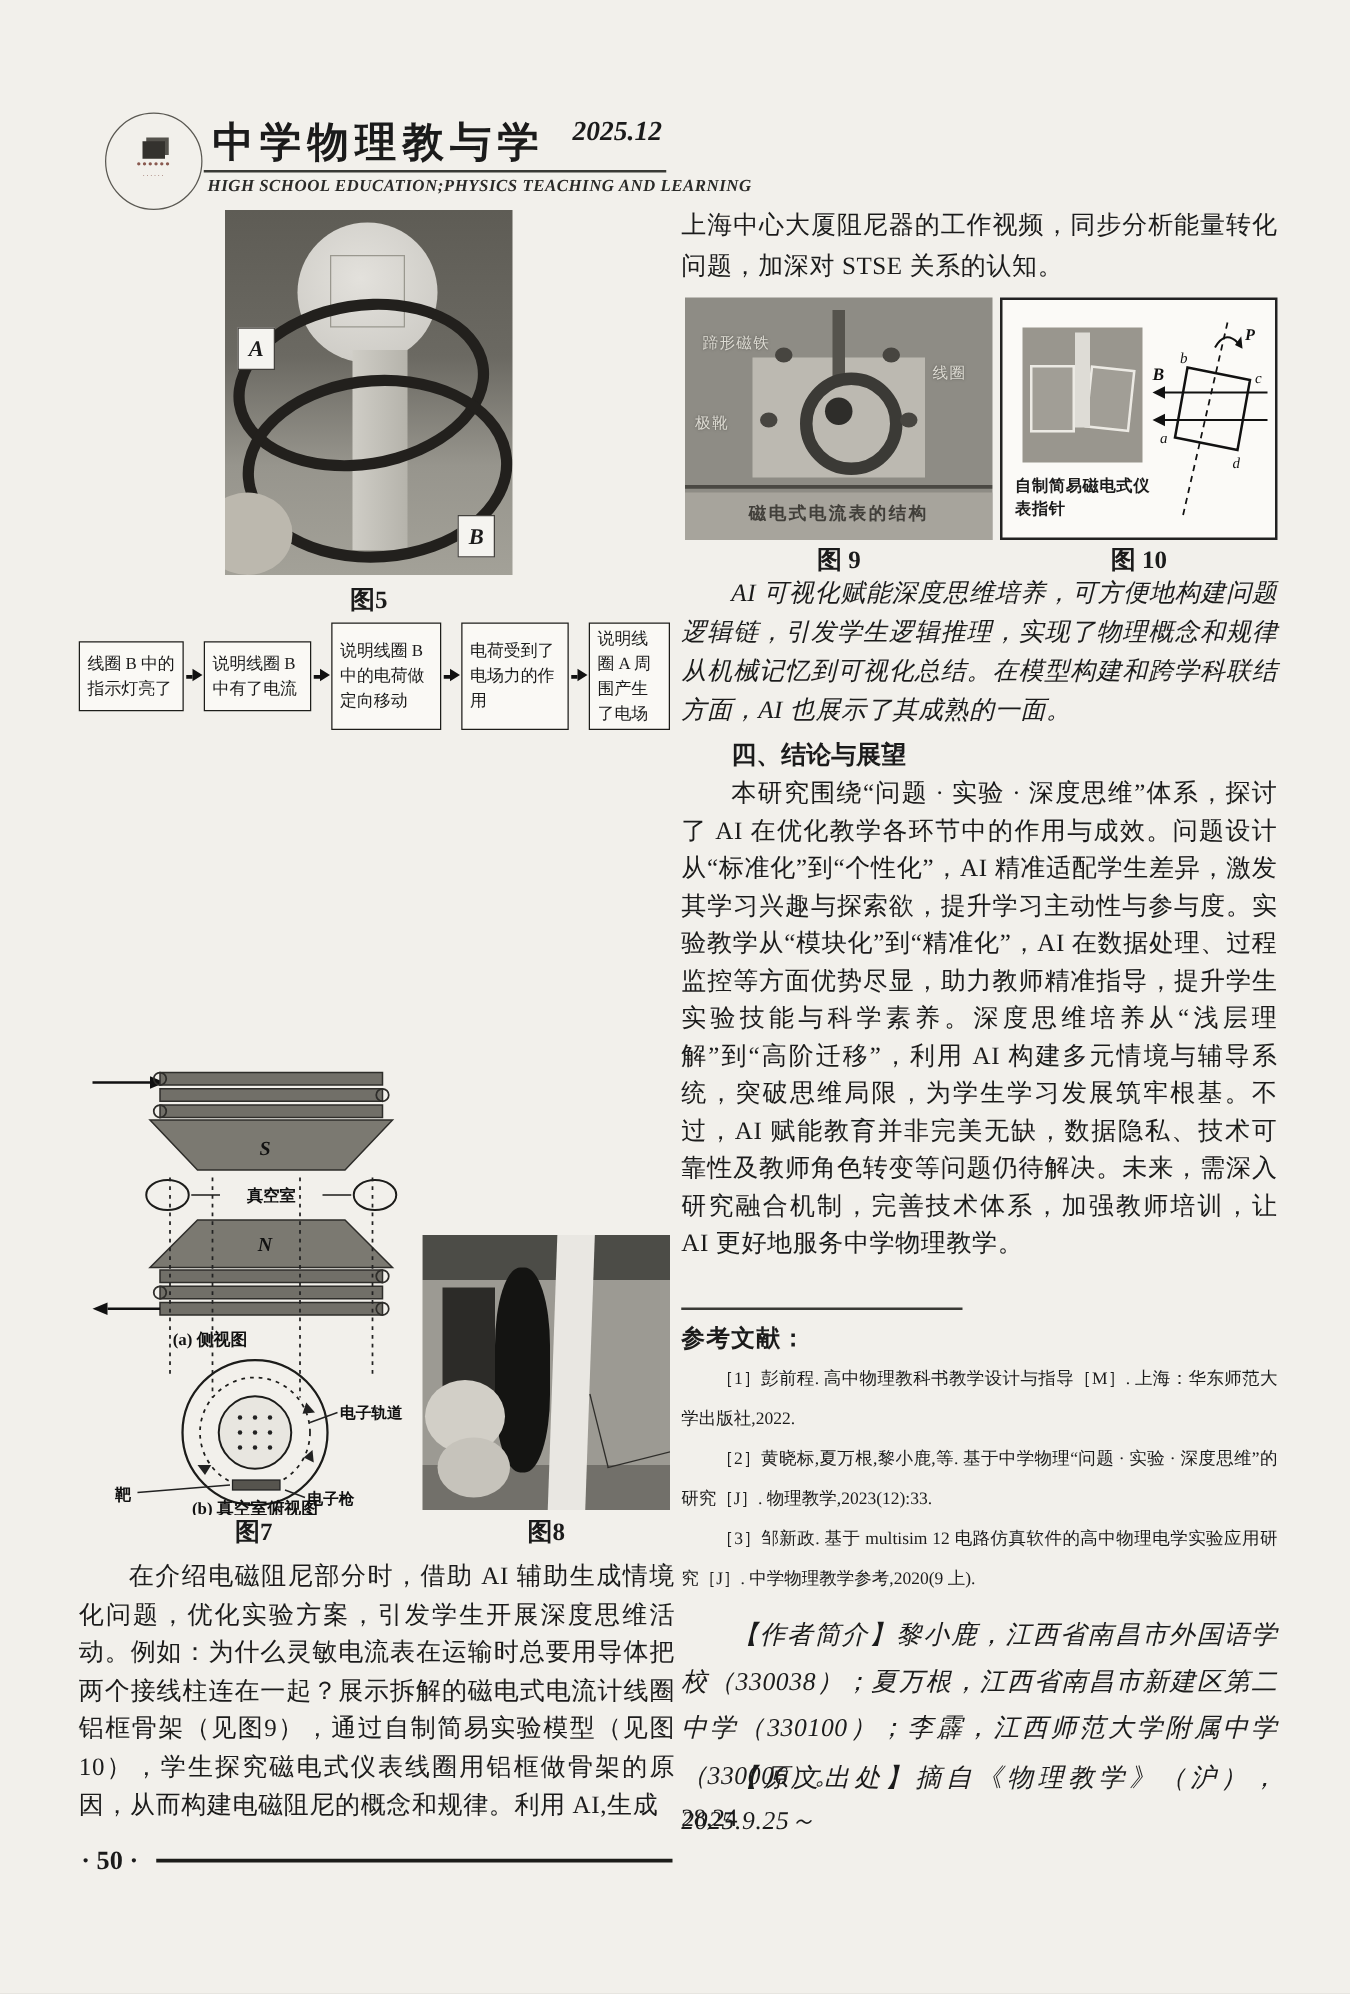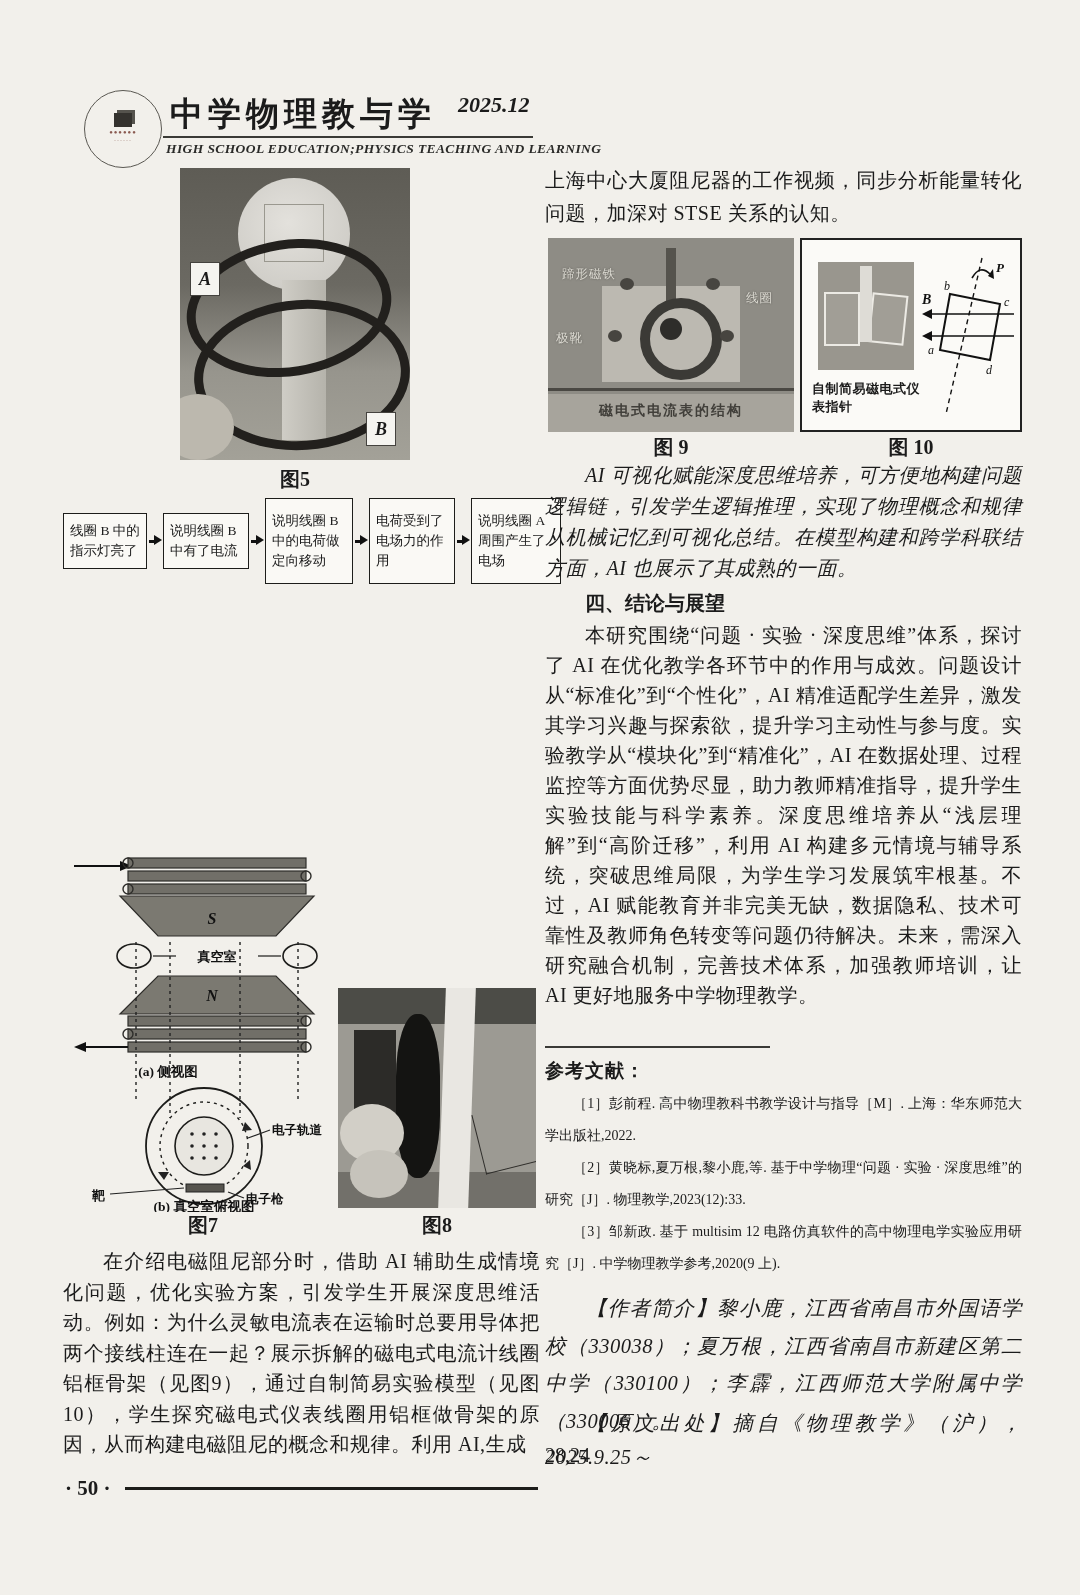--- a/index.html
+++ b/index.html
@@ -115,21 +115,21 @@
       </div>
     <div class="farrow"></div>
     <div class="fbox" style="width:88px;height:86px;">
         <span>说明线圈 B 中的电荷做定向移动</span>
       </div>
     <div class="farrow"></div>
     <div class="fbox" style="width:86px;height:86px;">
         <span>电荷受到了电场力的作用</span>
       </div>
     <div class="farrow"></div>
-    <div class="fbox" style="width:90px;height:86px;">
+    <div class="fbox" style="width:65px;height:86px;">
         <span>说明线圈 A 周围产生了电场</span>
       </div>
   </div>
 
 
   <svg class="abs" style="left:72px;top:850px;" width="262" height="362" viewBox="0 0 262 362">
 
     <line x1="2" y1="16" x2="48" y2="16" stroke="#111" stroke-width="2"></line>
     <polygon points="48,11 60,16 48,21" fill="#111"></polygon>
 

